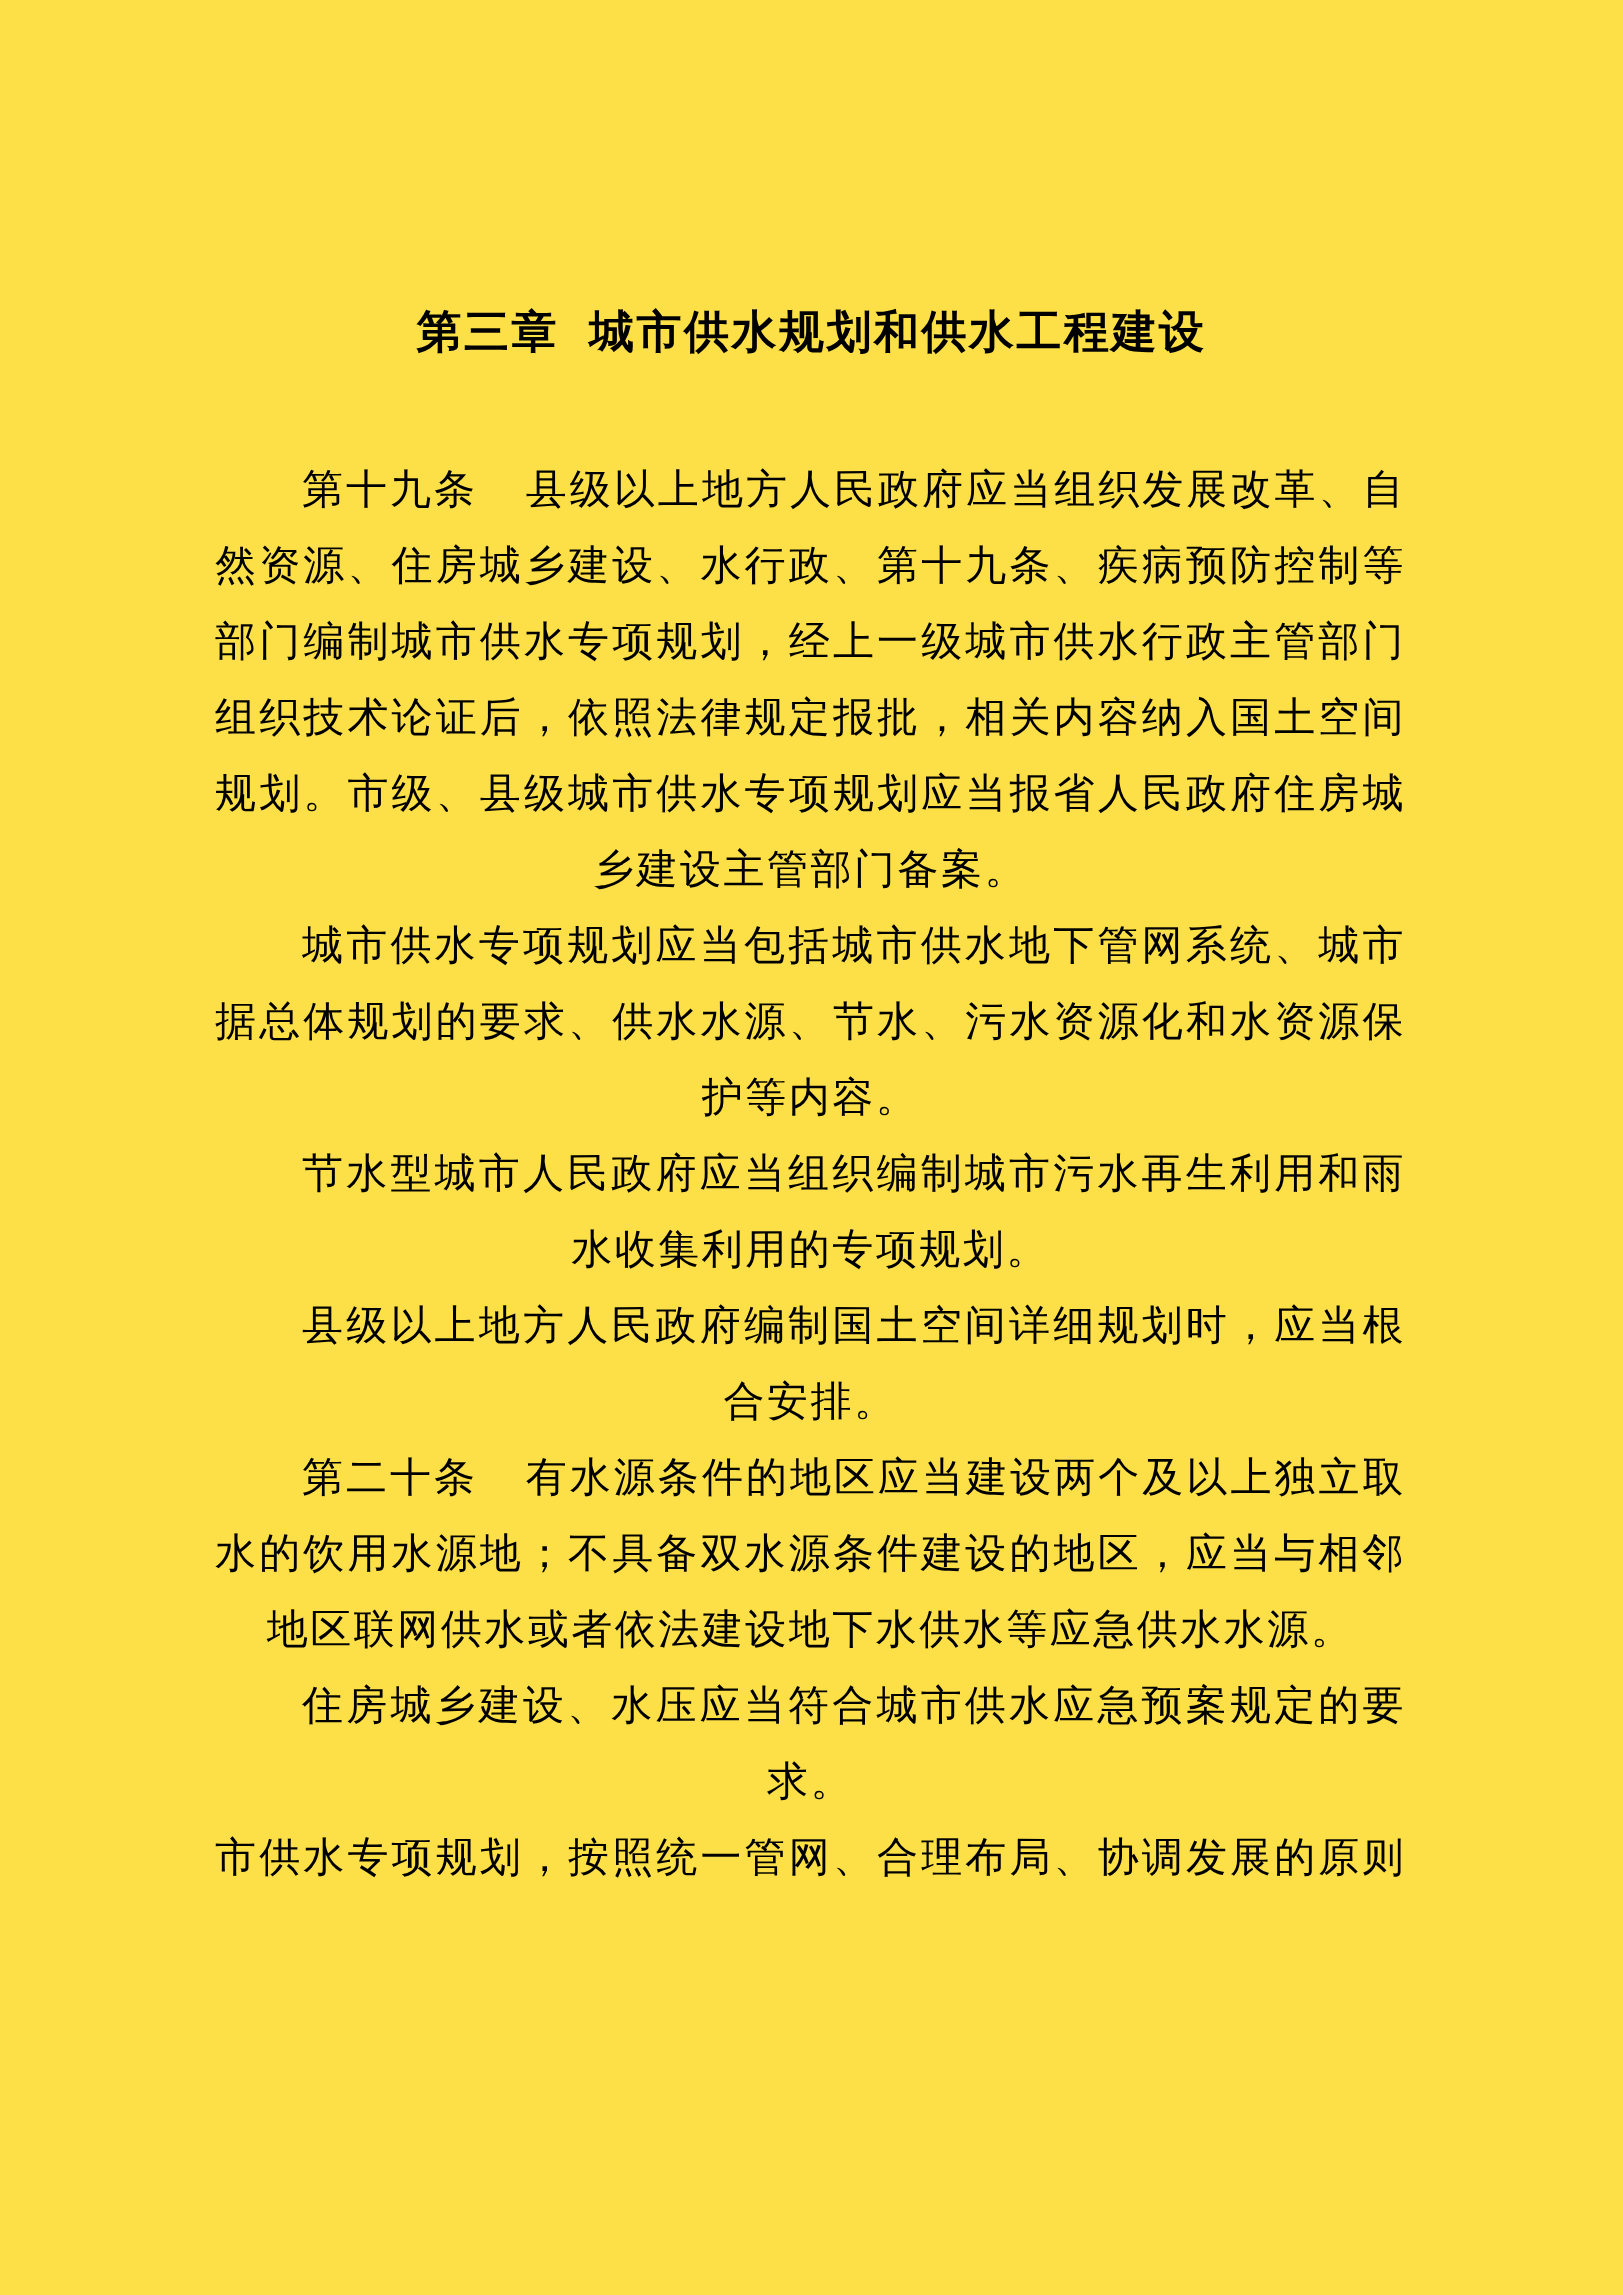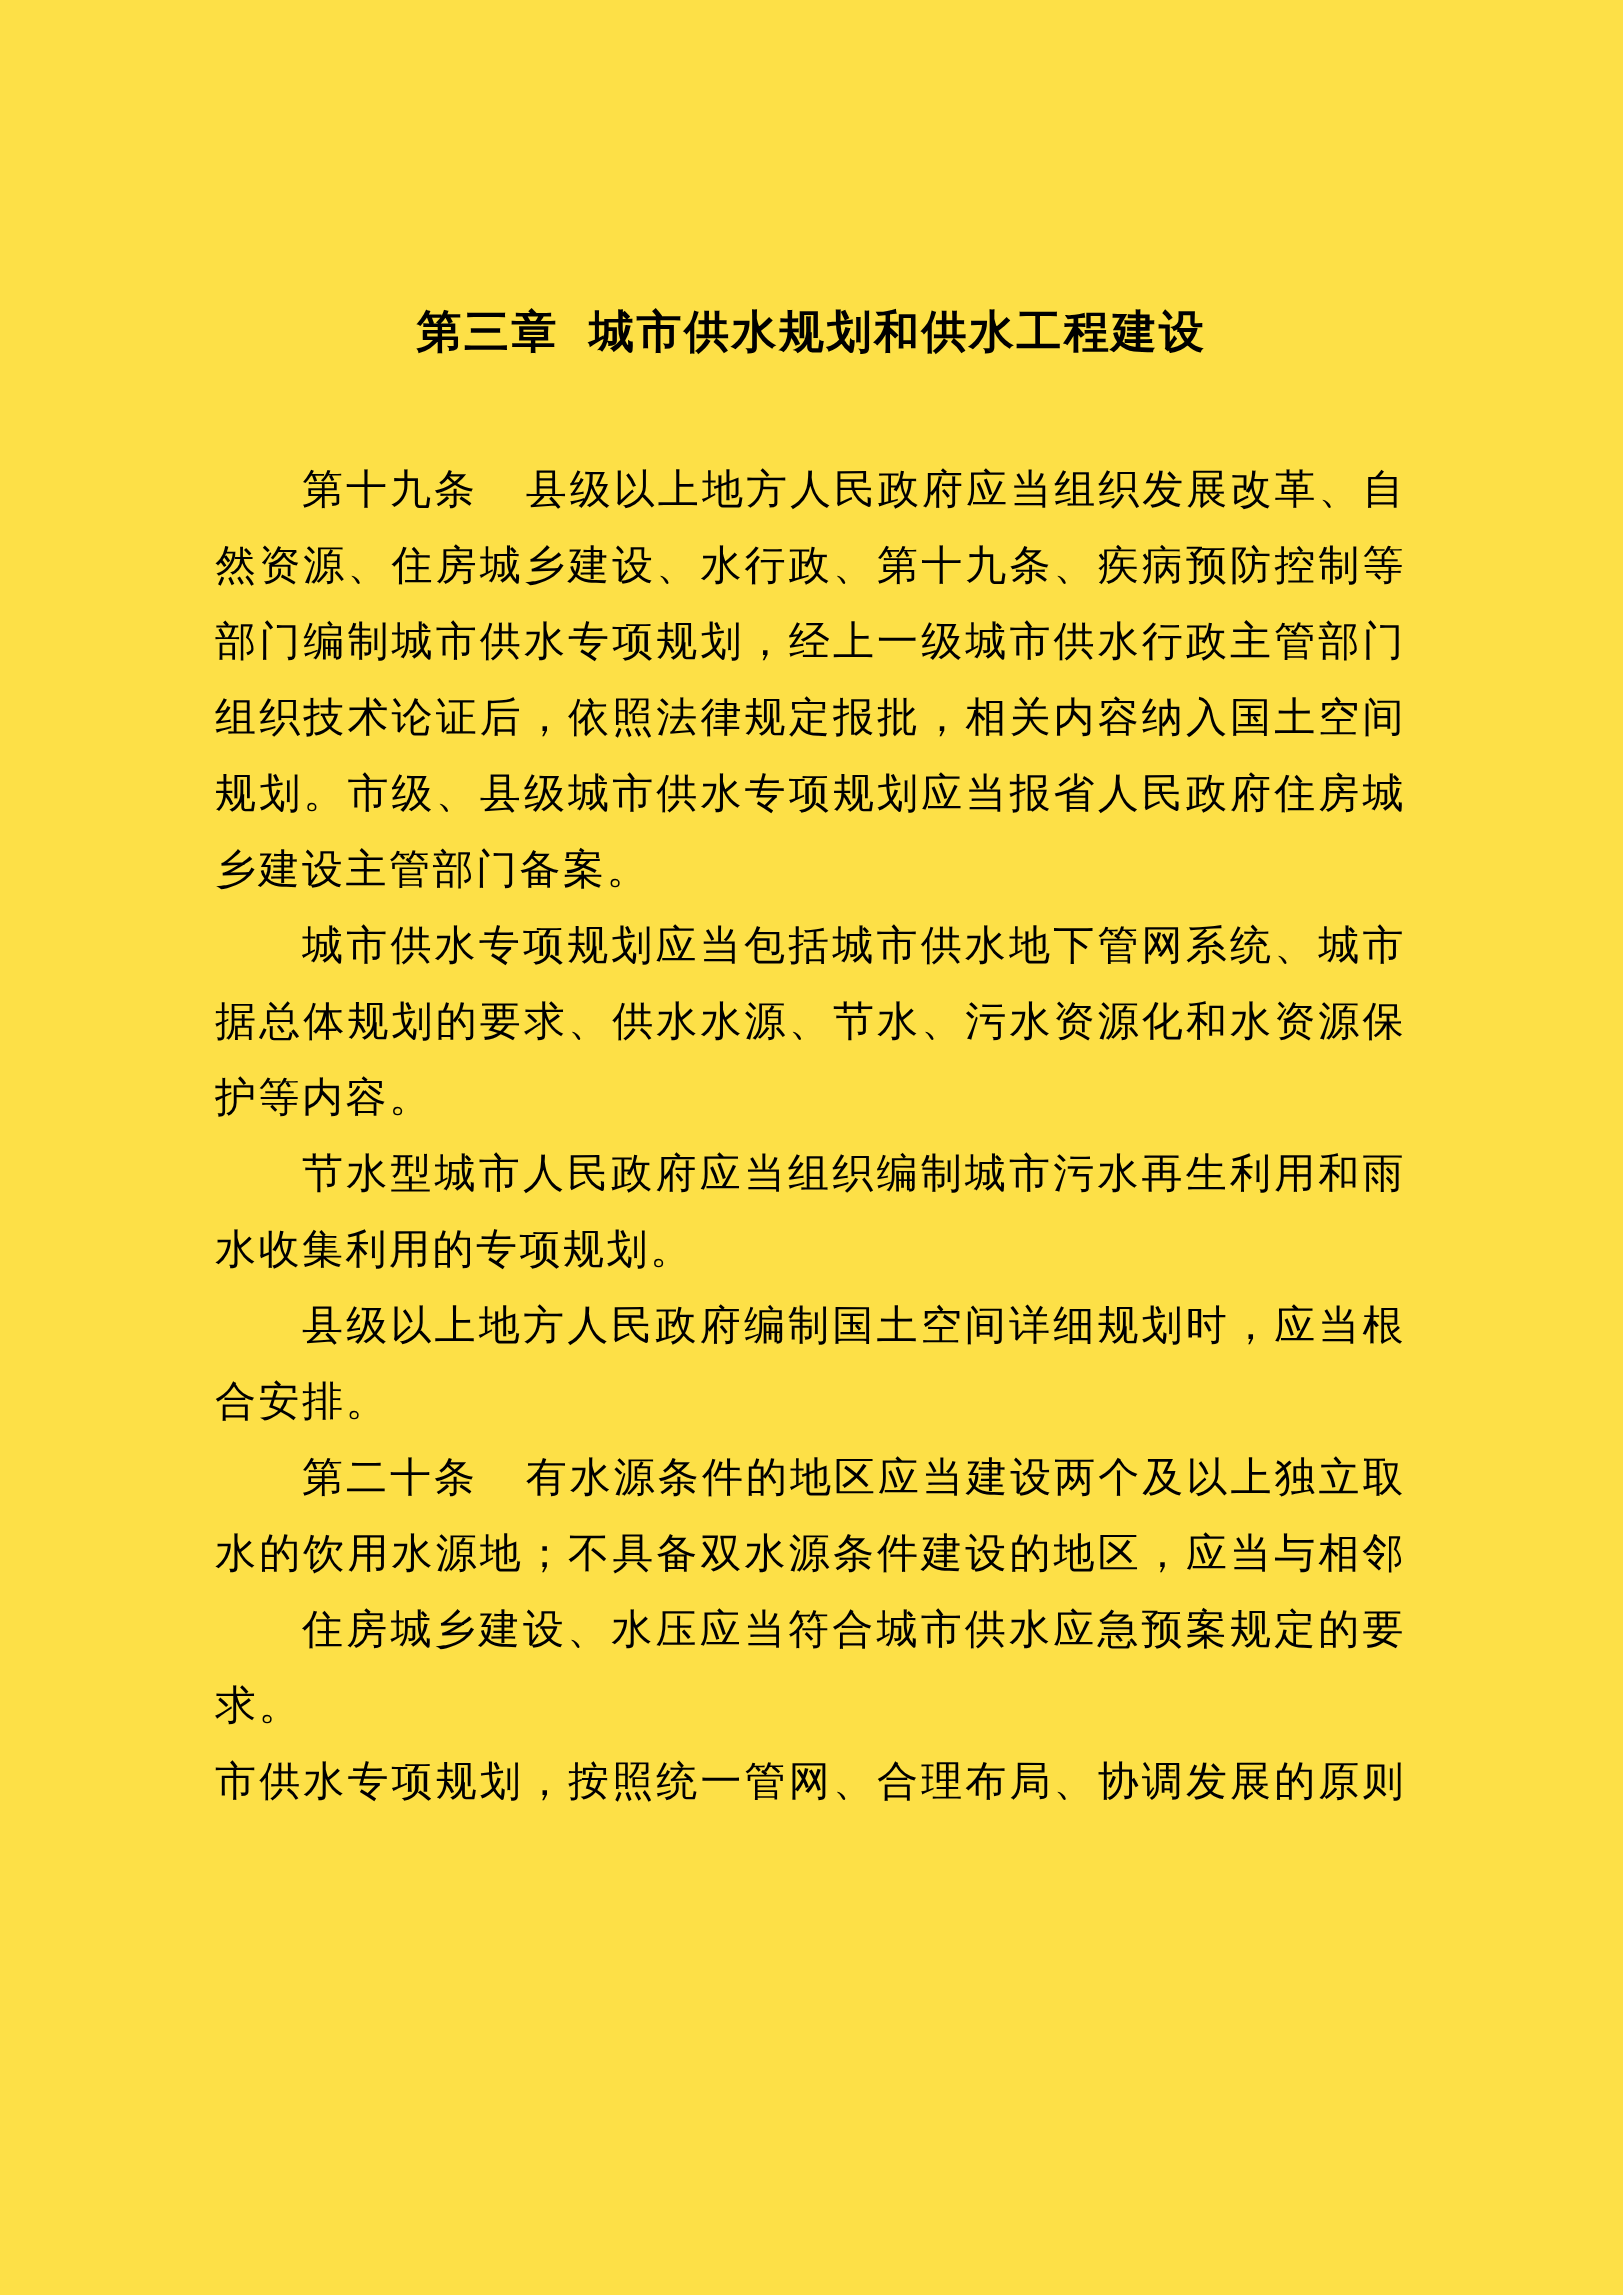--- a/index.html
+++ b/index.html
@@ -33,21 +33,21 @@
     position: absolute;
     left: 215px;
     top: 451px;
     width: 1191px;
   }
   .line {
     height: 76px;
     line-height: 76px;
     font-size: 41px;
     letter-spacing: 2.5px;
-    text-align: left;
+    text-align: center;
   }
   .line.fill {
     text-align: justify;
     text-align-last: justify;
   }
   .line.indent {
     padding-left: 87px;
   }
   .line.indent.fill {
     width: 1104px;
@@ -75,18 +75,19 @@
       <div class="line"><span>乡建设主管部门备案。</span></div>
       <div class="line indent fill"><span>城市供水专项规划应当包括城市供水地下管网系统、城市</span></div>
       <div class="line fill"><span>据总体规划的要求、供水水源、节水、污水资源化和水资源保</span></div>
       <div class="line"><span>护等内容。</span></div>
       <div class="line indent fill"><span>节水型城市人民政府应当组织编制城市污水再生利用和雨</span></div>
       <div class="line"><span>水收集利用的专项规划。</span></div>
       <div class="line indent fill"><span>县级以上地方人民政府编制国土空间详细规划时，应当根</span></div>
       <div class="line"><span>合安排。</span></div>
       <div class="line indent fill"><span class="article-number">第二十条</span><span class="article-gap"></span><span>有水源条件的地区应当建设两个及以上独立取</span></div>
       <div class="line fill"><span>水的饮用水源地；不具备双水源条件建设的地区，应当与相邻</span></div>
+      <div class="line"><span>地区联网供水或者依法建设地下水供水等应急供水水源。</span></div>
       <div class="line indent fill"><span>住房城乡建设、水压应当符合城市供水应急预案规定的要</span></div>
       <div class="line"><span>求。</span></div>
       <div class="line fill"><span>市供水专项规划，按照统一管网、合理布局、协调发展的原则</span></div>
     </div>
 </div>
 
 
 </body></html>

